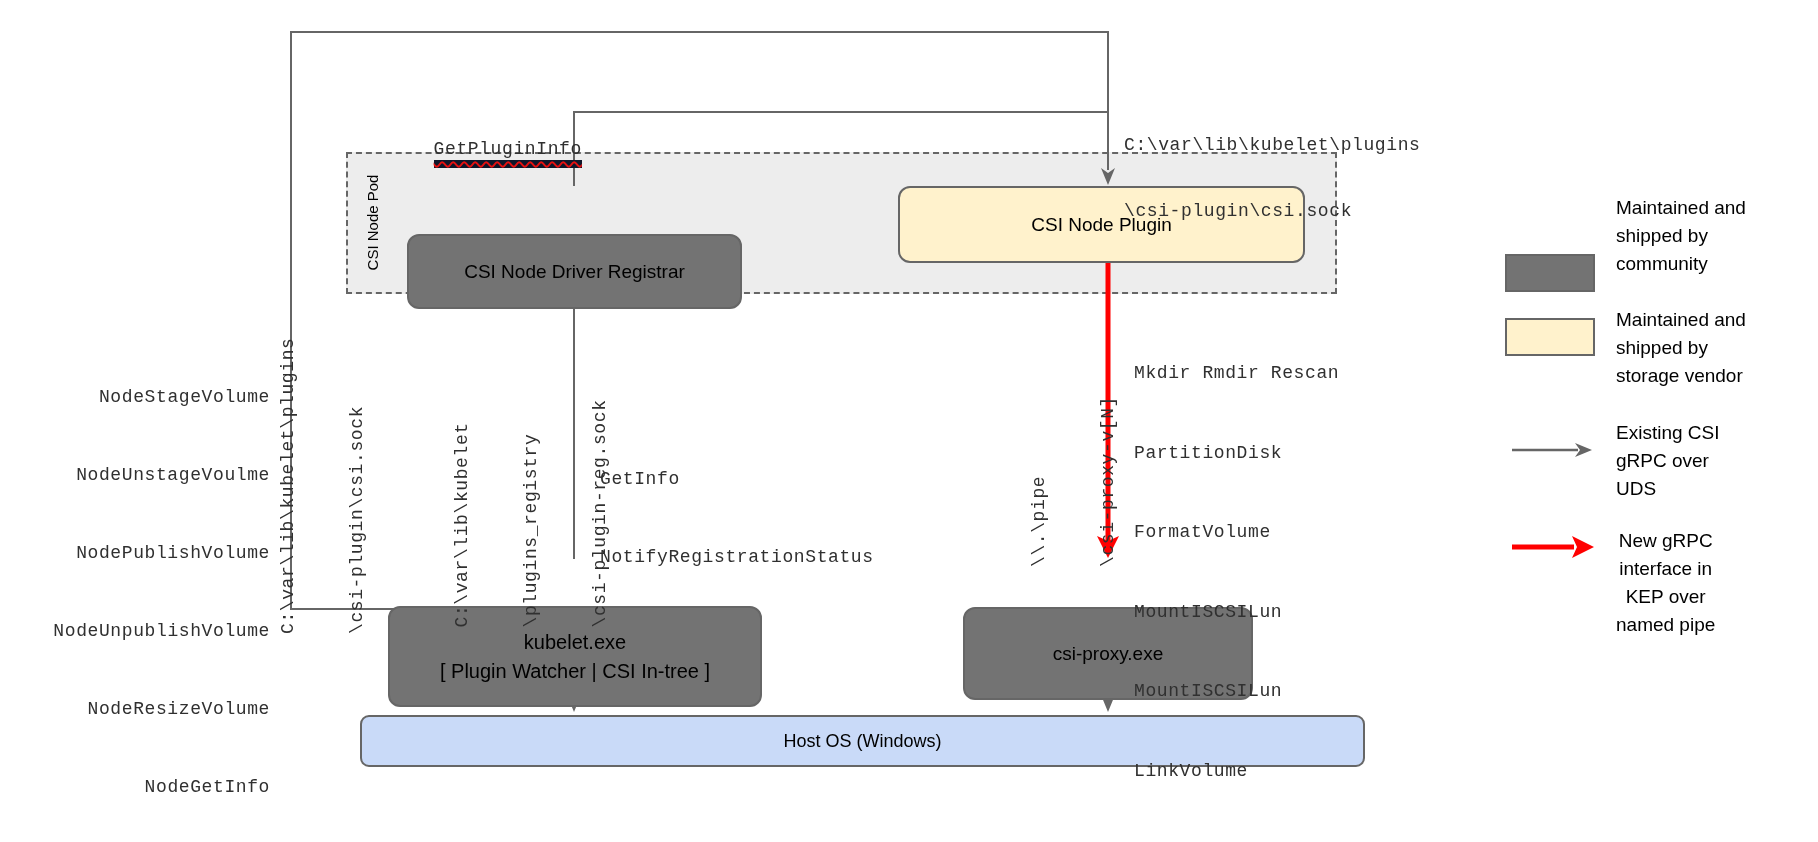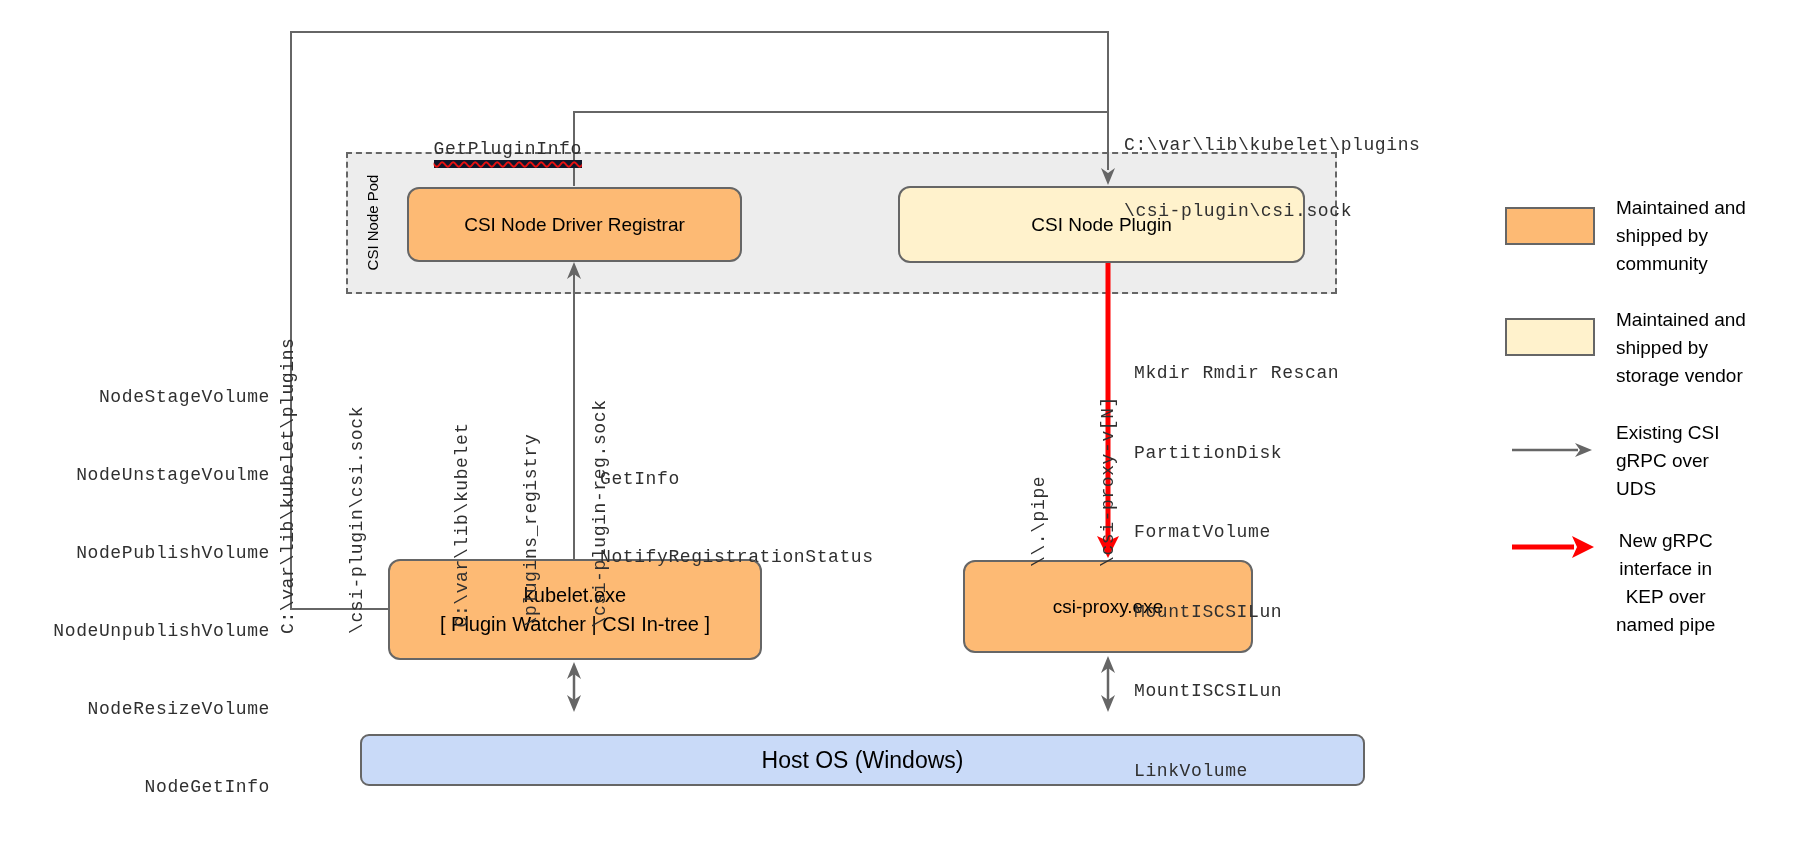--- a/index.html
+++ b/index.html
@@ -13,21 +13,21 @@
   svg.overlay { position:absolute; left:0; top:0; width:1818px; height:842px; z-index:2; }
 
   
   .node-box {
     position:absolute; z-index:3;
     border:2px solid #666666; border-radius:12px;
     display:flex; flex-direction:column; align-items:center; justify-content:center;
     font-size:20px; color:#000; text-align:center; line-height:29px;
     box-sizing:border-box;
   }
-  .green  { background:#fdba74; }
+  .green  { background:#737373;margin-top:47px; }
   .yellow { background:#fff2cc; }
   .blue   { background:#c9daf8; }
 
   .pod {
     position:absolute; z-index:1;
     background:#ededed; border:2px dashed #666666; box-sizing:border-box;
   }
 
   
   .mono {
@@ -112,21 +112,21 @@
 
   <div class="node-box green" style="left:388px; top:559px; width:374px; height:101px;">
     <div>kubelet.exe</div>
     <div>[ Plugin Watcher | CSI In-tree ]</div>
   </div>
 
   <div class="node-box green" style="left:963px; top:560px; width:290px; height:93px; font-size:19px;">
     <div>csi-proxy.exe</div>
   </div>
 
-  <div class="node-box blue" style="left:360px; top:734px; width:1005px; height:52px; border-radius:9px; font-size:23px;">
+  <div class="node-box blue" style="left:360px; top:715px; width:1005px; height:52px; border-radius:9px; font-size:18px;">
     <div>Host OS (Windows)</div>
   </div>
 
   <div class="mono" style="left:388px; top:110px;">
     <span class="gpi">GetPluginInfo</span>
   </div>
 
   <div class="mono" style="left:1124px; top:90px; line-height:22px;">
     <div>C:\var\lib\kubelet\plugins</div>
     <div>\csi-plugin\csi.sock</div>

